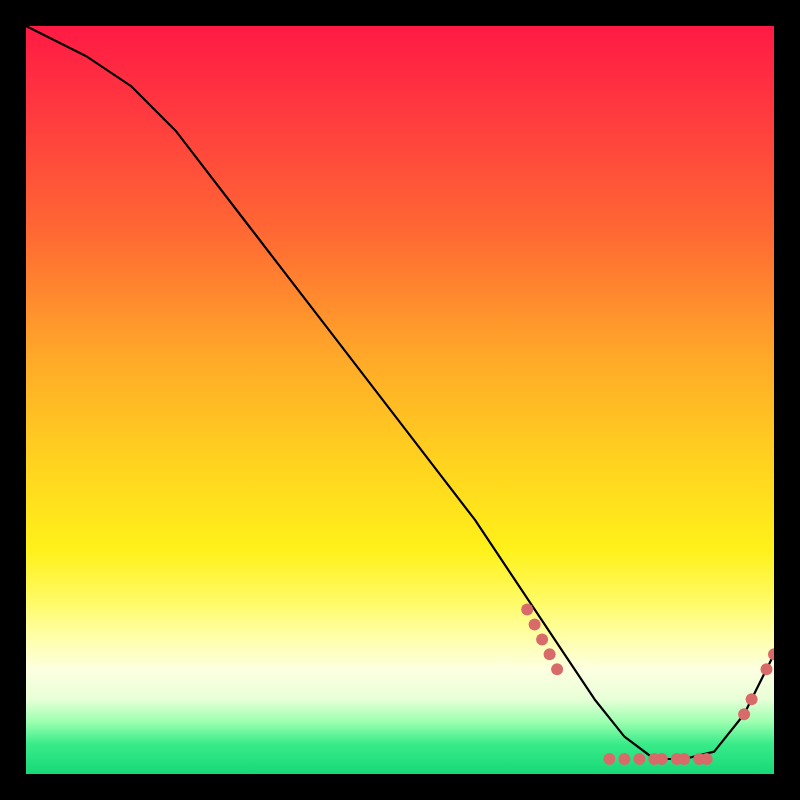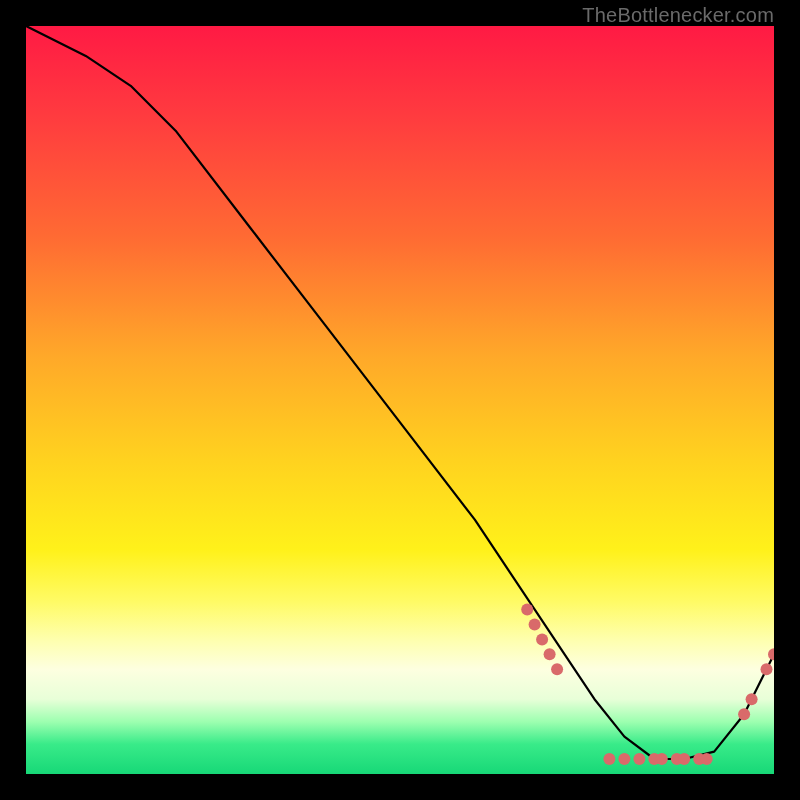--- a/index.html
+++ b/index.html
@@ -82,14 +82,13 @@
           <circle cx="658.2" cy="733.0" r="6" fill="#d96a6a"></circle>
           <circle cx="673.2" cy="733.0" r="6" fill="#d96a6a"></circle>
           <circle cx="680.7" cy="733.0" r="6" fill="#d96a6a"></circle>
           <circle cx="718.1" cy="688.2" r="6" fill="#d96a6a"></circle>
           <circle cx="725.6" cy="673.2" r="6" fill="#d96a6a"></circle>
           <circle cx="740.5" cy="643.3" r="6" fill="#d96a6a"></circle>
           <circle cx="748.0" cy="628.3" r="6" fill="#d96a6a"></circle>
         </g>
     </svg>
   </div>
-  <div class="attribution">TheBottlenecker.com</div>
 </div>
 
 </body></html>

